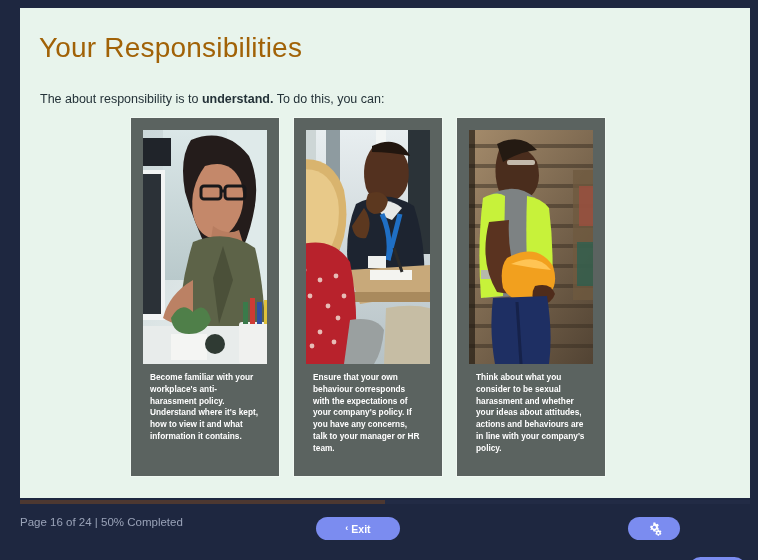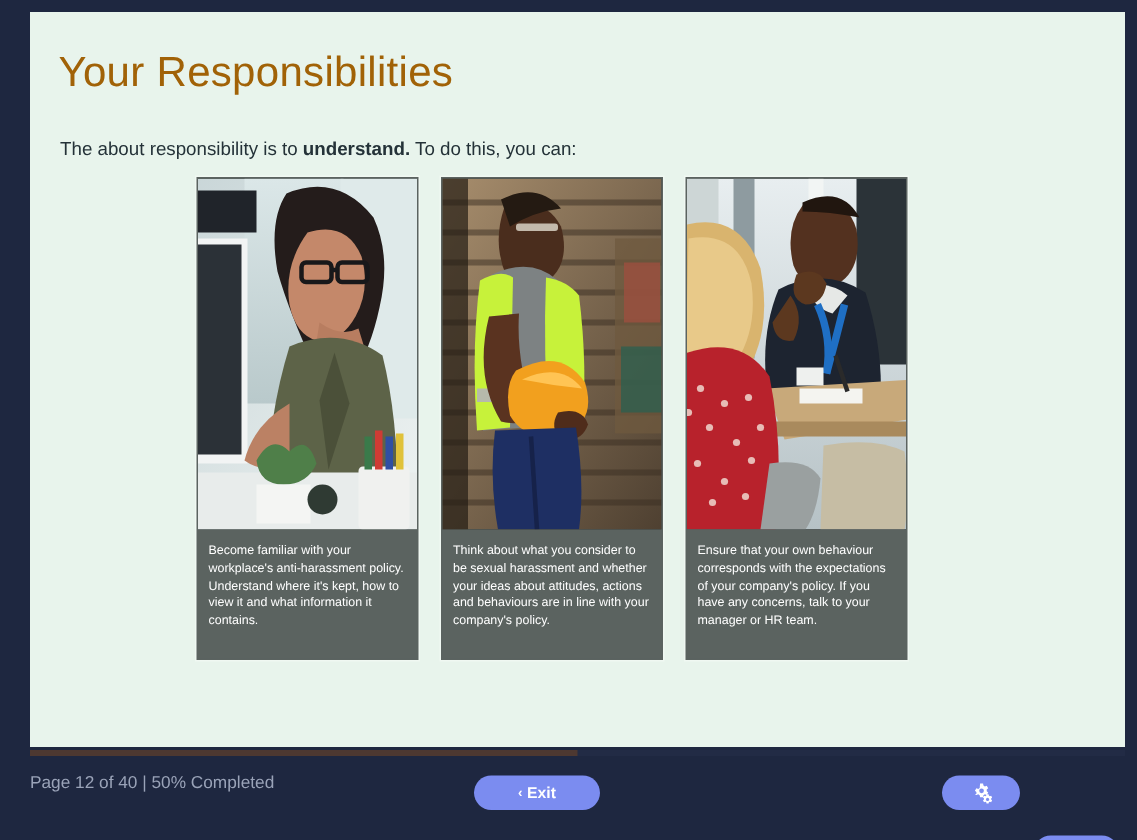--- a/index.html
+++ b/index.html
@@ -57,22 +57,23 @@
     left: 111px;
     top: 110px;
     width: 497px;
     display: flex;
     gap: 15px;
   }
 
   .card {
     width: 148px;
     background: #5b6360;
-    padding: 1px;
+    padding: 12px;
     box-shadow: 0 0 0 1px rgba(255,255,255,0.35);
+    font-weight: bold;
   }
 
   .photo {
     position: relative;
     width: 100%;
     height: 234px;
     overflow: hidden;
     background: #3b4340;
   }
   .photo svg { display: block; width: 100%; height: 100%; }
@@ -216,20 +217,80 @@
             <circle cx="88" cy="214" r="10" fill="#2f3a33"></circle>
 
             <rect x="112" y="192" width="34" height="42" rx="3" fill="#f0f1ef"></rect>
             <rect x="116" y="172" width="5" height="22" fill="#3a7a4a"></rect>
             <rect x="123" y="168" width="5" height="26" fill="#cf3b34"></rect>
             <rect x="130" y="172" width="5" height="22" fill="#2f4fa3"></rect>
             <rect x="137" y="170" width="5" height="24" fill="#e0c23a"></rect>
           </svg>
         </div>
         <div class="caption">Become familiar with your workplace's anti-harassment policy. Understand where it's kept, how to view it and what information it contains.</div>
+      </div>
+
+      <div class="card">
+        <div class="photo">
+          <svg viewBox="0 0 156 234" preserveAspectRatio="xMidYMid slice" aria-hidden="true">
+            <defs>
+              <linearGradient id="w3bg" x1="0" y1="0" x2="0" y2="1">
+                <stop offset="0" stop-color="#e8eef0"></stop>
+                  <stop offset="1" stop-color="#b6c2c6"></stop>
+              </linearGradient>
+            </defs>
+            <rect width="156" height="234" fill="url(#w3bg)"></rect>
+            <rect x="36" y="0" width="14" height="120" fill="#8e9ba0"></rect>
+            <rect x="86" y="0" width="10" height="90" fill="#f2f5f4"></rect>
+            <rect x="118" y="0" width="38" height="124" fill="#2b3338"></rect>
+            <rect x="0" y="0" width="26" height="120" fill="#cdd6d6"></rect>
+
+            <path d="M82 18 q28 -10 36 16 q4 26 -12 36 q-22 8 -30 -12 q-6 -24 6 -40z" fill="#53311f"></path>
+            <path d="M82 16 q26 -12 38 10 q-20 -4 -38 -4z" fill="#21160f"></path>
+
+            <path d="M66 74 q30 -16 58 2 q12 38 10 74 l-74 2 q-8 -44 6 -78z" fill="#1d2430"></path>
+            <path d="M92 70 q14 2 20 8 l-10 12 q-12 -4 -14 -12z" fill="#e6e8e6"></path>
+
+            <path d="M92 84 q10 22 6 46" stroke="#1f6fc4" stroke-width="5" fill="none"></path>
+            <path d="M110 84 q-6 24 -12 46" stroke="#1f6fc4" stroke-width="5" fill="none"></path>
+
+            <path d="M78 64 q14 -6 20 6 q-2 14 -14 14 q-12 -4 -6 -20z" fill="#5c381f"></path>
+            <path d="M74 78 q10 14 2 30 q-12 2 -14 -12z" fill="#5c381f"></path>
+
+            <path d="M58 140 l98 -6 l0 26 l-86 14 z" fill="#c8a97a"></path>
+            <rect x="58" y="162" width="98" height="10" fill="#a98a5d"></rect>
+
+            <rect x="80" y="140" width="42" height="10" fill="#f4f4f0"></rect>
+            <path d="M104 118 l8 24" stroke="#2a2a2a" stroke-width="3" fill="none"></path>
+            <rect x="78" y="126" width="18" height="12" fill="#eef0ee"></rect>
+
+            <path d="M0 32 q40 -12 54 28 q8 42 -10 70 q-20 16 -44 10 z" fill="#d9b46e"></path>
+            <path d="M6 40 q34 -6 42 30 q4 30 -10 52 q-18 10 -34 2z" fill="#e8c989"></path>
+
+            <path d="M0 118 q40 -16 60 14 q10 50 4 102 l-64 0z" fill="#b8222c"></path>
+            <g fill="#f0d8cf" opacity="0.85">
+              <circle cx="14" cy="140" r="2.4"></circle>
+                <circle cx="30" cy="150" r="2.4"></circle>
+              <circle cx="46" cy="146" r="2.4"></circle>
+                <circle cx="20" cy="166" r="2.4"></circle>
+              <circle cx="38" cy="176" r="2.4"></circle>
+                <circle cx="12" cy="190" r="2.4"></circle>
+              <circle cx="30" cy="202" r="2.4"></circle>
+                <circle cx="48" cy="188" r="2.4"></circle>
+              <circle cx="22" cy="216" r="2.4"></circle>
+                <circle cx="44" cy="212" r="2.4"></circle>
+              <circle cx="54" cy="166" r="2.4"></circle>
+                <circle cx="6" cy="156" r="2.4"></circle>
+            </g>
+
+            <path d="M96 178 q34 -6 54 4 q4 30 0 52 l-56 0z" fill="#c6bda4"></path>
+            <path d="M60 190 q26 -4 34 10 q-2 22 -10 34 l-30 0z" fill="#9aa0a0"></path>
+          </svg>
+        </div>
+        <div class="caption">Ensure that your own behaviour corresponds with the expectations of your company's policy. If you have any concerns, talk to your manager or HR team.</div>
       </div>
 
       <div class="card">
         <div class="photo">
           <svg viewBox="0 0 156 234" preserveAspectRatio="xMidYMid slice" aria-hidden="true">
             <defs>
               <linearGradient id="w2bg" x1="0" y1="0" x2="1" y2="1">
                 <stop offset="0" stop-color="#a98f6e"></stop>
                   <stop offset="1" stop-color="#4d3f30"></stop>
               </linearGradient>
@@ -271,90 +332,30 @@
 
             <path d="M82 156 q16 -4 20 8 q-4 12 -18 10 q-8 -8 -2 -18z" fill="#4f2c1b"></path>
 
             <path d="M40 168 l54 -2 q6 38 2 68 l-54 0 q-6 -34 -2 -66z" fill="#1e2f63"></path>
             <path d="M64 172 l4 62" stroke="#16224a" stroke-width="3" fill="none"></path>
           </svg>
         </div>
         <div class="caption">Think about what you consider to be sexual harassment and whether your ideas about attitudes, actions and behaviours are in line with your company's policy.</div>
       </div>
 
-      <div class="card">
-        <div class="photo">
-          <svg viewBox="0 0 156 234" preserveAspectRatio="xMidYMid slice" aria-hidden="true">
-            <defs>
-              <linearGradient id="w3bg" x1="0" y1="0" x2="0" y2="1">
-                <stop offset="0" stop-color="#e8eef0"></stop>
-                  <stop offset="1" stop-color="#b6c2c6"></stop>
-              </linearGradient>
-            </defs>
-            <rect width="156" height="234" fill="url(#w3bg)"></rect>
-            <rect x="36" y="0" width="14" height="120" fill="#8e9ba0"></rect>
-            <rect x="86" y="0" width="10" height="90" fill="#f2f5f4"></rect>
-            <rect x="118" y="0" width="38" height="124" fill="#2b3338"></rect>
-            <rect x="0" y="0" width="26" height="120" fill="#cdd6d6"></rect>
-
-            <path d="M82 18 q28 -10 36 16 q4 26 -12 36 q-22 8 -30 -12 q-6 -24 6 -40z" fill="#53311f"></path>
-            <path d="M82 16 q26 -12 38 10 q-20 -4 -38 -4z" fill="#21160f"></path>
-
-            <path d="M66 74 q30 -16 58 2 q12 38 10 74 l-74 2 q-8 -44 6 -78z" fill="#1d2430"></path>
-            <path d="M92 70 q14 2 20 8 l-10 12 q-12 -4 -14 -12z" fill="#e6e8e6"></path>
-
-            <path d="M92 84 q10 22 6 46" stroke="#1f6fc4" stroke-width="5" fill="none"></path>
-            <path d="M110 84 q-6 24 -12 46" stroke="#1f6fc4" stroke-width="5" fill="none"></path>
-
-            <path d="M78 64 q14 -6 20 6 q-2 14 -14 14 q-12 -4 -6 -20z" fill="#5c381f"></path>
-            <path d="M74 78 q10 14 2 30 q-12 2 -14 -12z" fill="#5c381f"></path>
-
-            <path d="M58 140 l98 -6 l0 26 l-86 14 z" fill="#c8a97a"></path>
-            <rect x="58" y="162" width="98" height="10" fill="#a98a5d"></rect>
-
-            <rect x="80" y="140" width="42" height="10" fill="#f4f4f0"></rect>
-            <path d="M104 118 l8 24" stroke="#2a2a2a" stroke-width="3" fill="none"></path>
-            <rect x="78" y="126" width="18" height="12" fill="#eef0ee"></rect>
-
-            <path d="M0 32 q40 -12 54 28 q8 42 -10 70 q-20 16 -44 10 z" fill="#d9b46e"></path>
-            <path d="M6 40 q34 -6 42 30 q4 30 -10 52 q-18 10 -34 2z" fill="#e8c989"></path>
-
-            <path d="M0 118 q40 -16 60 14 q10 50 4 102 l-64 0z" fill="#b8222c"></path>
-            <g fill="#f0d8cf" opacity="0.85">
-              <circle cx="14" cy="140" r="2.4"></circle>
-                <circle cx="30" cy="150" r="2.4"></circle>
-              <circle cx="46" cy="146" r="2.4"></circle>
-                <circle cx="20" cy="166" r="2.4"></circle>
-              <circle cx="38" cy="176" r="2.4"></circle>
-                <circle cx="12" cy="190" r="2.4"></circle>
-              <circle cx="30" cy="202" r="2.4"></circle>
-                <circle cx="48" cy="188" r="2.4"></circle>
-              <circle cx="22" cy="216" r="2.4"></circle>
-                <circle cx="44" cy="212" r="2.4"></circle>
-              <circle cx="54" cy="166" r="2.4"></circle>
-                <circle cx="6" cy="156" r="2.4"></circle>
-            </g>
-
-            <path d="M96 178 q34 -6 54 4 q4 30 0 52 l-56 0z" fill="#c6bda4"></path>
-            <path d="M60 190 q26 -4 34 10 q-2 22 -10 34 l-30 0z" fill="#9aa0a0"></path>
-          </svg>
-        </div>
-        <div class="caption">Ensure that your own behaviour corresponds with the expectations of your company's policy. If you have any concerns, talk to your manager or HR team.</div>
-      </div>
-
     </div>
   </div>
 
   <div class="progress-track">
     <div class="progress-fill" style="width: 50%;"></div>
   </div>
 
   <div class="footer">
 
-    <div class="page-status">Page 12 of 40 | 50% Completed</div>
+    <div class="page-status">Page 16 of 24 | 50% Completed</div>
 
     <div class="nav-center">
       <button class="pill pill-prev">
         <span class="chev">‹</span>
         <span>Exit</span>
       </button>
     </div>
 
     <div class="nav-right">
       <button class="pill pill-gear">

